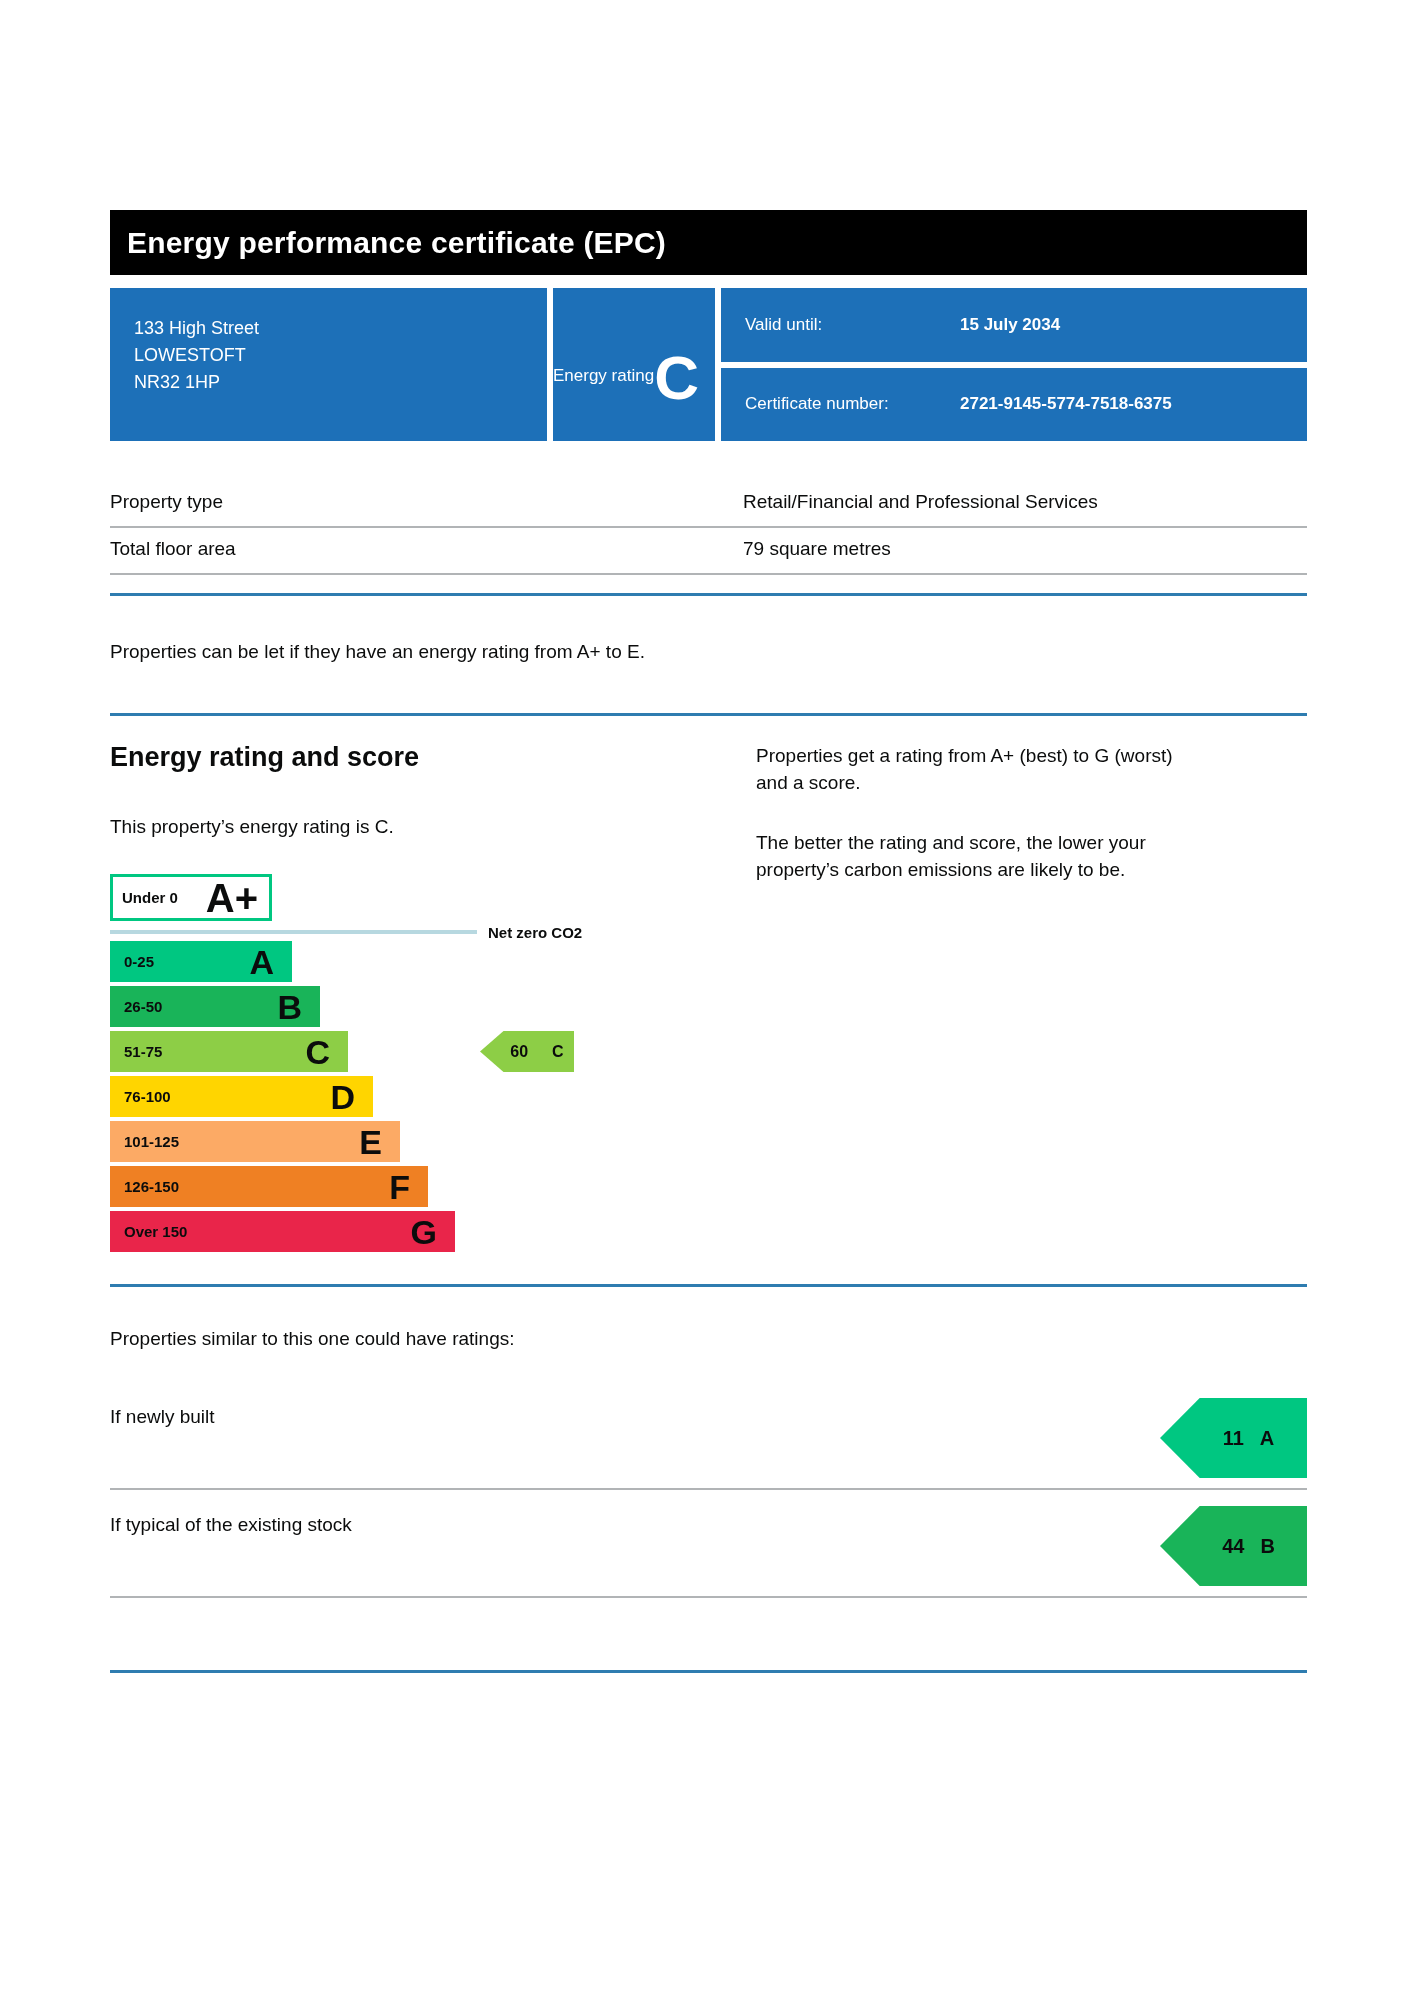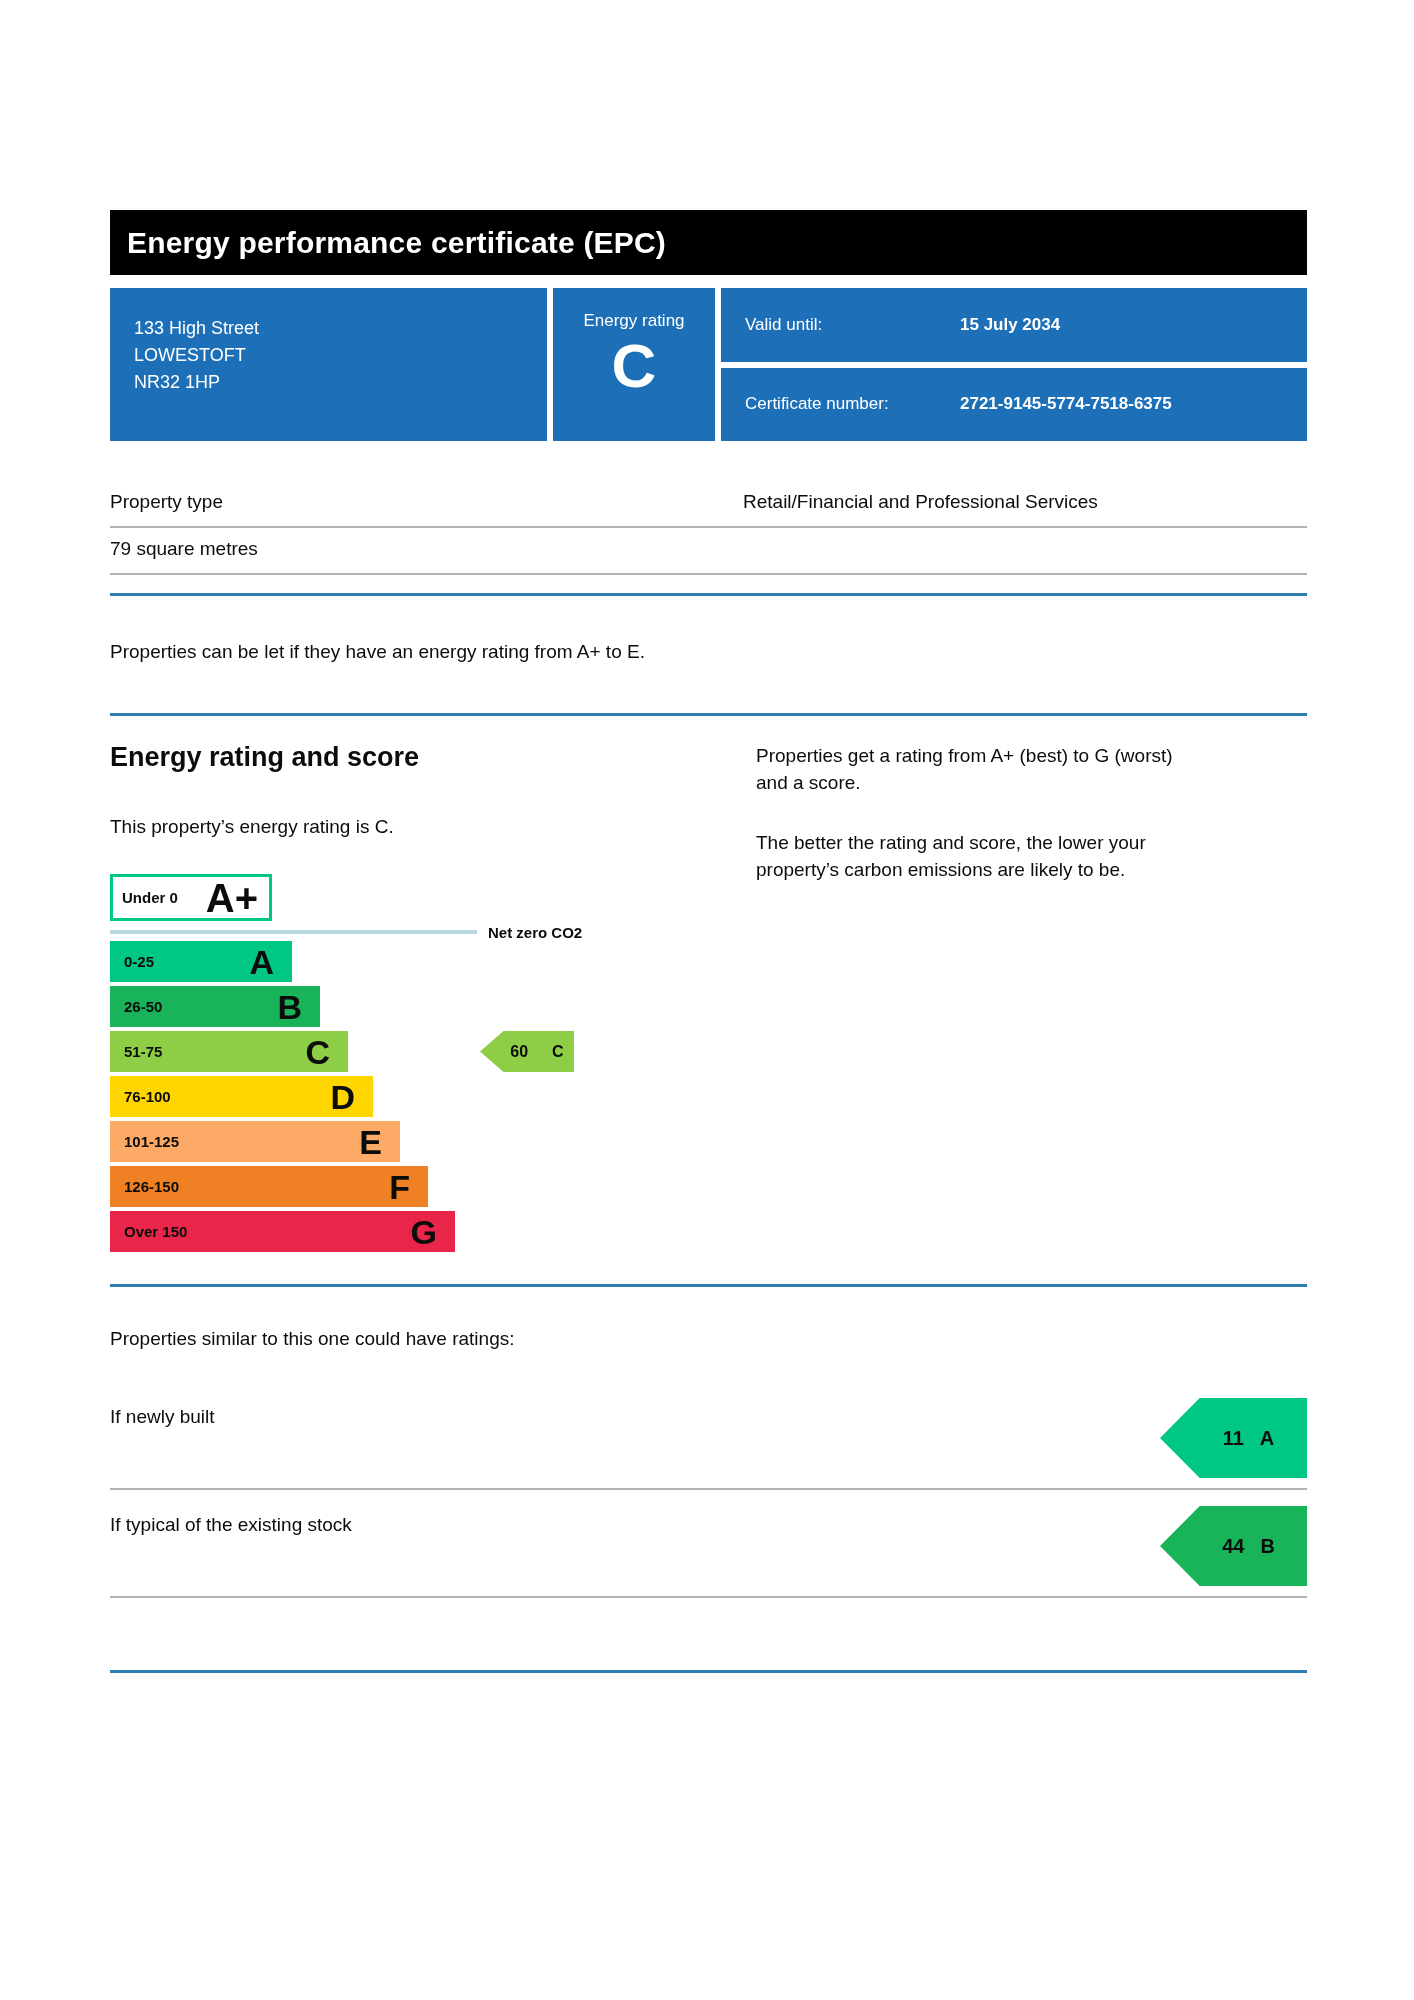--- a/index.html
+++ b/index.html
@@ -9,21 +9,21 @@
   .content { margin-left: 110px; width: 1197px; padding-top: 210px; }
 
   
   .header-bar { height: 65px; display: flex; align-items: center; padding-left: 17px; background: #000; }
   .header-bar h1 { color: #fff; font-size: 30px; font-weight: bold; letter-spacing: 0.2px; }
 
   
   .summary-row { margin-top: 13px; display: flex; gap: 6px; height: 153px; }
   .box { background: #1d70b8; color: #fff; }
   .address-box { width: 437px; padding: 27px 24px; font-size: 18px; line-height: 27px; }
-  .rating-box { width: 162px; display: flex; flex-direction: column; align-items: center; padding-top: 23px; }
+  .rating-box { width: 162px; display: flex; flex-direction: row; align-items: center; padding-top: 23px; }
   .rating-label { font-size: 17px; }
   .rating-letter { font-size: 62px; font-weight: bold; line-height: 1.02; margin-top: 3px; }
   .validity-stack { flex: 1; display: flex; flex-direction: column; gap: 6px; }
   .validity-box { flex: 1; display: flex; align-items: center; padding-left: 24px; font-size: 17px; }
   .v-label { width: 215px; flex-shrink: 0; }
   .v-value { font-weight: bold; }
 
   
   .details-table { margin-top: 40px; }
   .detail-row { display: flex; padding: 10px 0 13px; border-bottom: 2px solid #b1b4b6; font-size: 19px; line-height: 22px; gap: 33px; }
@@ -107,20 +107,21 @@
         </div>
       </div>
     </div>
 
     <div class="details-table">
       <div class="detail-row" style="border-color: rgb(177, 180, 182);">
         <span class="d-label">Property type</span>
         <span class="d-value">Retail/Financial and Professional Services</span>
       </div>
       <div class="detail-row" style="border-color: rgb(177, 180, 182);">
+        <span class="d-label">Total floor area</span>
         <span class="d-value">79 square metres</span>
       </div>
     </div>
 
     <div class="divider-blue" style="border-color: rgb(46, 124, 176);"></div>
 
     <p class="body-text rules-body">Properties can be let if they have an energy rating from A+ to E.</p>
 
     <div class="divider-blue divider-2" style="border-color: rgb(46, 124, 176);"></div>
 

